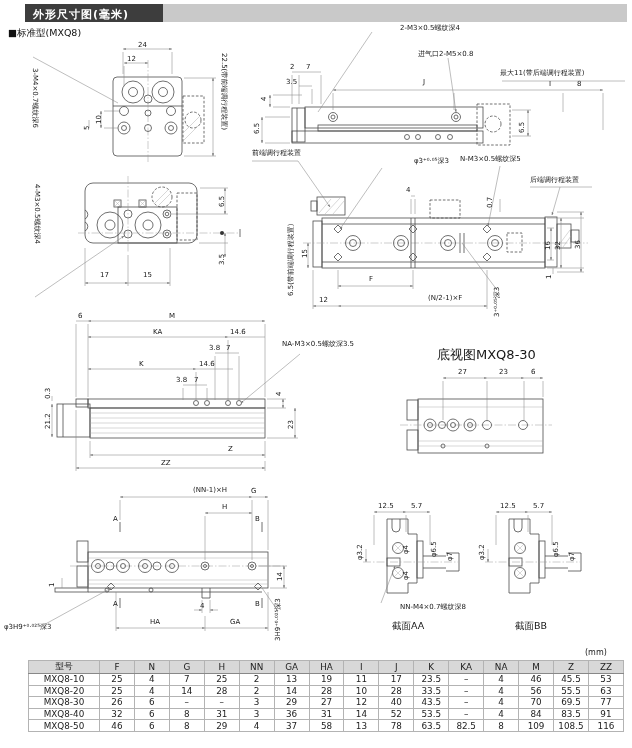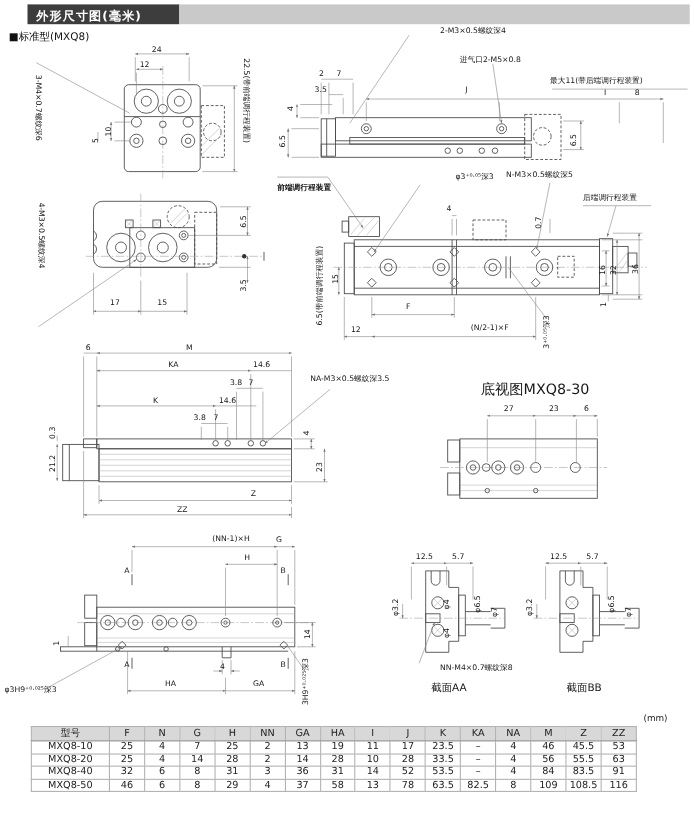--- a/index.html
+++ b/index.html
@@ -19,21 +19,21 @@
   .dash{stroke-dasharray:2.6 1.7;}
   .cl{fill:none;stroke:#9a9a9a;stroke-width:.5;stroke-dasharray:8 2 1.5 2;}
   
   .lbl{position:absolute;font-size:7px;line-height:1;white-space:nowrap;color:#161616;}
   .r90{transform:rotate(90deg);transform-origin:0 0;}
   .rm90{transform:rotate(-90deg);transform-origin:0 0;}
   .vt{font-size:13px;}
   .sec{font-size:9.5px;}
   
   #unitnote{position:absolute;left:585px;top:648px;font-size:8px;color:#222;}
-  #spec-table{position:absolute;left:28px;top:660px;width:551px;border-collapse:collapse;table-layout:fixed;
+  #spec-table{position:absolute;left:28px;top:660px;width:596px;border-collapse:collapse;table-layout:fixed;
               font-size:8.8px;color:#222;border:1px solid #777;}
   #spec-table th,#spec-table td{border:0.5px solid #b3b3b3;text-align:center;padding:0;height:10.6px;
               font-weight:normal;overflow:hidden;}
   #spec-table th{background:#d8d8d8;border-bottom:1px solid #888;}
   #spec-table td:first-child,#spec-table th:first-child{width:70px;}
 </style>
 </head>
 <body>
 
 <div id="page">
@@ -440,21 +440,21 @@
       <span class="lbl" style="left: 290px; top: 64px;">2</span>
       <span class="lbl" style="left: 306px; top: 64px;">7</span>
       <span class="lbl" style="left: 286px; top: 79px;">3.5</span>
       <span class="lbl" style="left: 423px; top: 79px;">J</span>
       <span class="lbl" style="left: 549px; top: 81px;">I</span>
       <span class="lbl" style="left: 577px; top: 81px;">8</span>
       <span class="lbl" style="left: 500px; top: 70px;">最大11(带后端调行程装置)</span>
       <span class="lbl rm90" style="left: 261px; top: 101px;">4</span>
       <span class="lbl rm90" style="left: 254px; top: 134px;">6.5</span>
       <span class="lbl rm90" style="left: 519px; top: 133px;">6.5</span>
-      <span class="lbl" style="left: 252px; top: 168px; font-weight: bold;">前端调行程装置</span>
+      <span class="lbl" style="left: 252px; top: 150px;">前端调行程装置</span>
       <span class="lbl" style="left: 374px; top: 158px; padding-left: 40px;">φ3⁺⁰·⁰⁵深3</span>
       <span class="lbl" style="left: 460px; top: 156px;">N-M3×0.5螺纹深5</span>
       <span class="lbl" style="left: 530px; top: 177px;">后端调行程装置</span>
       <span class="lbl" style="left: 406px; top: 187px;">4</span>
       <span class="lbl rm90" style="left: 487px; top: 208px;">0.7</span>
       <span class="lbl rm90" style="left: 288px; top: 296px;">6.5(带前端调行程装置)</span>
       <span class="lbl rm90" style="left: 302px; top: 258px;">15</span>
       <span class="lbl rm90" style="left: 545px; top: 250px;">16</span>
       <span class="lbl rm90" style="left: 555px; top: 250px;">32</span>
       <span class="lbl rm90" style="left: 575px; top: 249px;">36</span>
@@ -573,20 +573,38 @@
           <td>10</td>
           <td>28</td>
           <td>33.5</td>
           <td>–</td>
           <td>4</td>
           <td>56</td>
           <td>55.5</td>
           <td>63</td>
         </tr>
         <tr>
+          <td>MXQ8-30</td>
+          <td>26</td>
+          <td>6</td>
+          <td>–</td>
+          <td>–</td>
+          <td>3</td>
+          <td>29</td>
+          <td>27</td>
+          <td>12</td>
+          <td>40</td>
+          <td>43.5</td>
+          <td>–</td>
+          <td>4</td>
+          <td>70</td>
+          <td>69.5</td>
+          <td>77</td>
+        </tr>
+        <tr>
           <td>MXQ8-40</td>
           <td>32</td>
           <td>6</td>
           <td>8</td>
           <td>31</td>
           <td>3</td>
           <td>36</td>
           <td>31</td>
           <td>14</td>
           <td>52</td>

